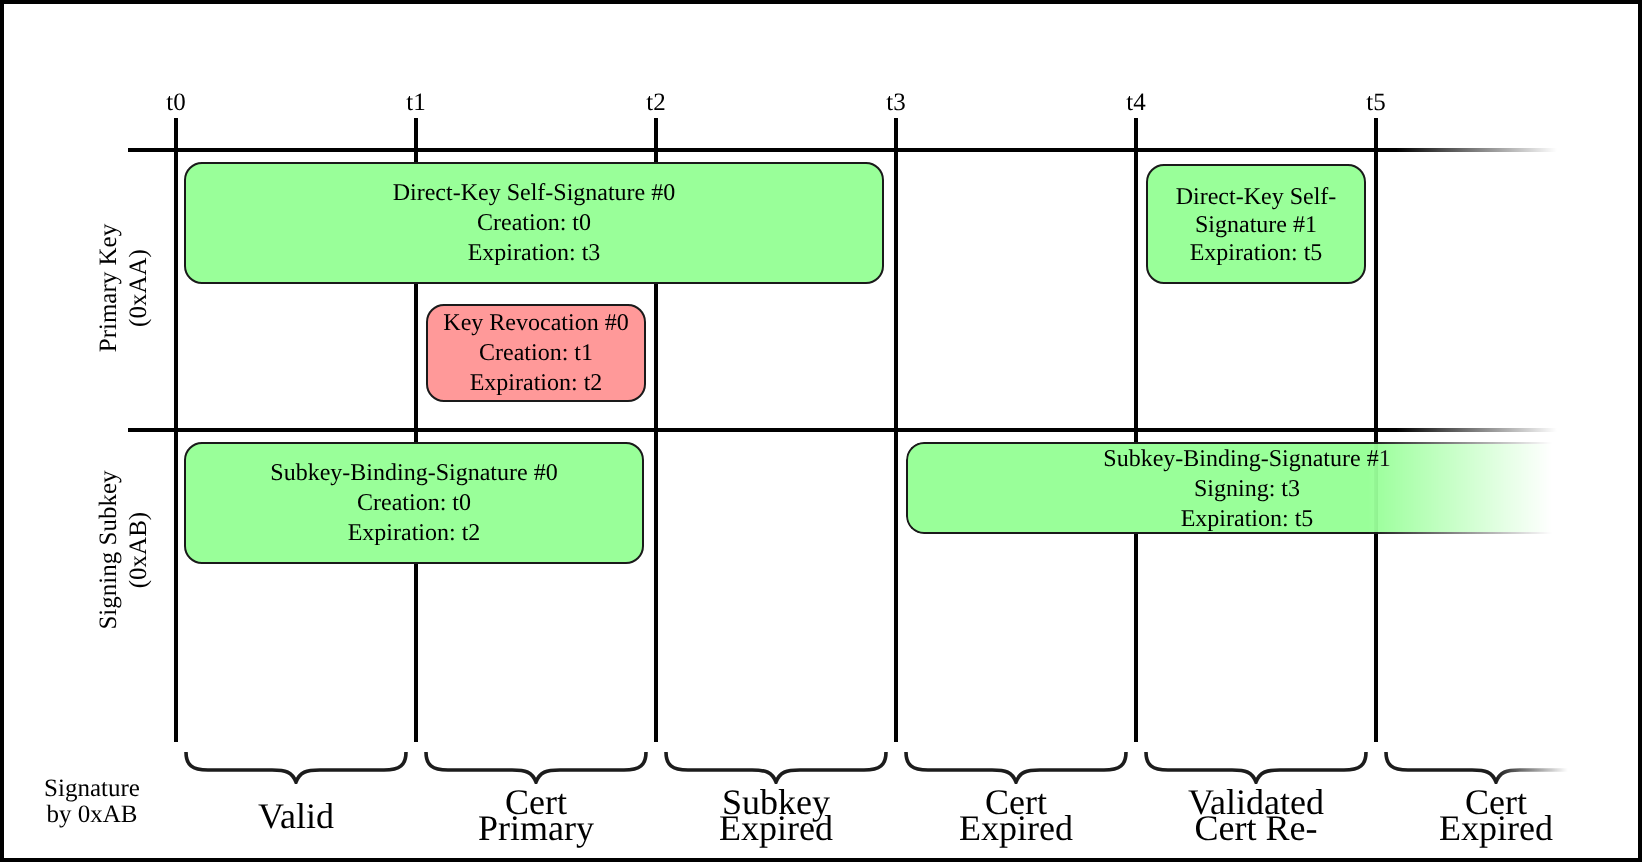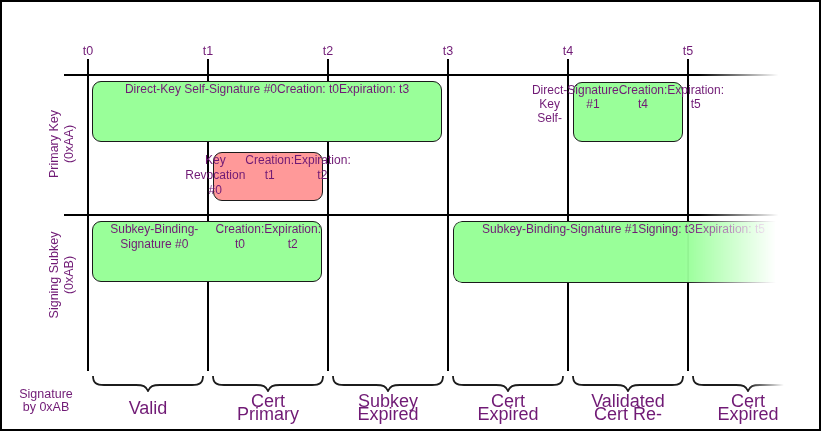--- a/index.html
+++ b/index.html
@@ -2,22 +2,22 @@
 <html style="--c-green: #99ff99; --c-red: #ff9999; --c-line: #000000; --c-background: #ffffff;"><head>
 <meta charset="utf-8">
 <style>
   html,body{margin:0;padding:0;background:#fff;}
   .figure{
     position:relative;
     width:821px;height:431px;
     box-sizing:border-box;
     border:2px solid #000;
     background:var(--c-background,#fff);
-    font-family:Liberation Sans, sans-serif;
-    color:#701a75;
+    font-family:Liberation Serif, serif;
+    color:#000000;
     overflow:hidden;
   }
   .tick-label{
     position:absolute;top:42px;width:30px;height:15px;
     font-size:12.5px;line-height:15px;text-align:center;
   }
   .vline{
     position:absolute;top:57px;width:2px;height:312px;
     background:var(--c-line,#000);
   }
@@ -29,21 +29,21 @@
     position:absolute;height:32px;
     transform:rotate(-90deg);
     text-align:center;font-size:12.5px;line-height:15px;
   }
   .lane-label span{display:block;}
   .box{
     position:absolute;
     box-sizing:border-box;
     border:1px solid #1a1a1a;
     border-radius:9px;
-    display:flex;flex-direction:row;justify-content:center;
+    display:flex;flex-direction:column;justify-content:center;
     text-align:center;font-size:12px;line-height:15px;
   }
   .box.lh14{line-height:14px;}
   .box-line{display:block;}
   .box-line:empty{display:none;}
   .box-green{background:var(--c-green,#99ff99);}
   .box-red{background:var(--c-red,#ff9999);}
   .box-fade{
     border-right:none;
     -webkit-mask-image:linear-gradient(to right,#000 68%,transparent 95%);
@@ -101,37 +101,36 @@
 
   <div class="box box-green" style="left:90px;top:79px;width:350px;height:61px">
     <span class="box-line">Direct-Key Self-Signature #0</span>
     <span class="box-line">Creation: t0</span>
     <span class="box-line">Expiration: t3</span>
   </div>
 
   <div class="box box-green lh14" style="left:571px;top:80px;width:110px;height:60px">
     <span class="box-line">Direct-Key Self-</span>
     <span class="box-line">Signature #1</span>
-    <span class="box-line">Creation: t4</span>
     <span class="box-line">Expiration: t5</span>
   </div>
 
   <div class="box box-red" style="left:211px;top:150px;width:110px;height:49px">
     <span class="box-line">Key Revocation #0</span>
     <span class="box-line">Creation: t1</span>
     <span class="box-line">Expiration: t2</span>
   </div>
 
   <div class="box box-green" style="left:90px;top:219px;width:230px;height:61px">
     <span class="box-line">Subkey-Binding-Signature #0</span>
     <span class="box-line">Creation: t0</span>
     <span class="box-line">Expiration: t2</span>
   </div>
 
-  <div class="box box-green box-fade" style="left:451px;top:219px;width:340px;height:62px">
+  <div class="box box-green box-fade" style="left:451px;top:219px;width:340px;height:46px">
     <span class="box-line">Subkey-Binding-Signature #1</span>
     <span class="box-line">Signing: t3</span>
     <span class="box-line">Expiration: t5</span>
   </div>
 
   <svg class="brace" style="left:90px" width="112" height="16" viewBox="0 0 112 16">
     <path d="M1 0 C1 6.5 4 9 12 9 L44 9 C51 9 54 10 56 15 C58 10 61 9 68 9 L100 9 C108 9 111 6.5 111 0"></path>
   </svg>
   <svg class="brace" style="left:210px" width="112" height="16" viewBox="0 0 112 16">
     <path d="M1 0 C1 6.5 4 9 12 9 L44 9 C51 9 54 10 56 15 C58 10 61 9 68 9 L100 9 C108 9 111 6.5 111 0"></path>

